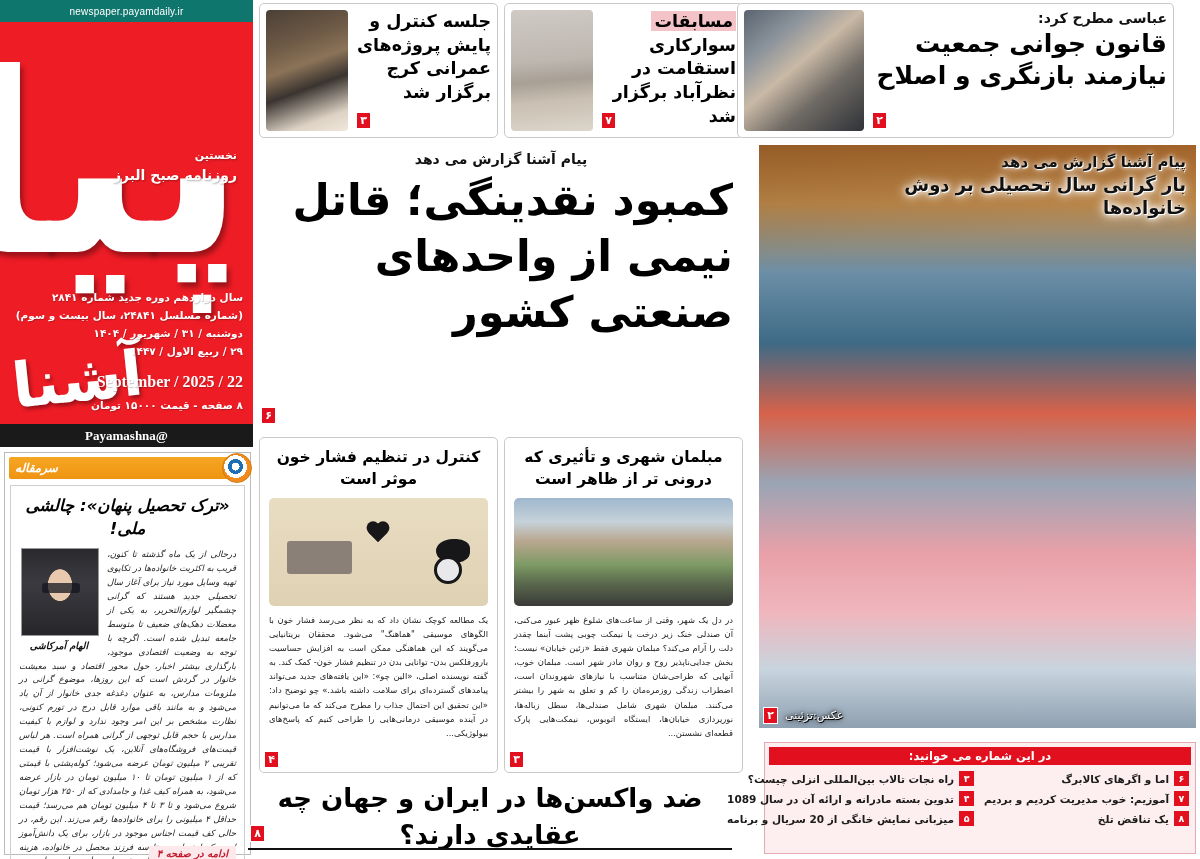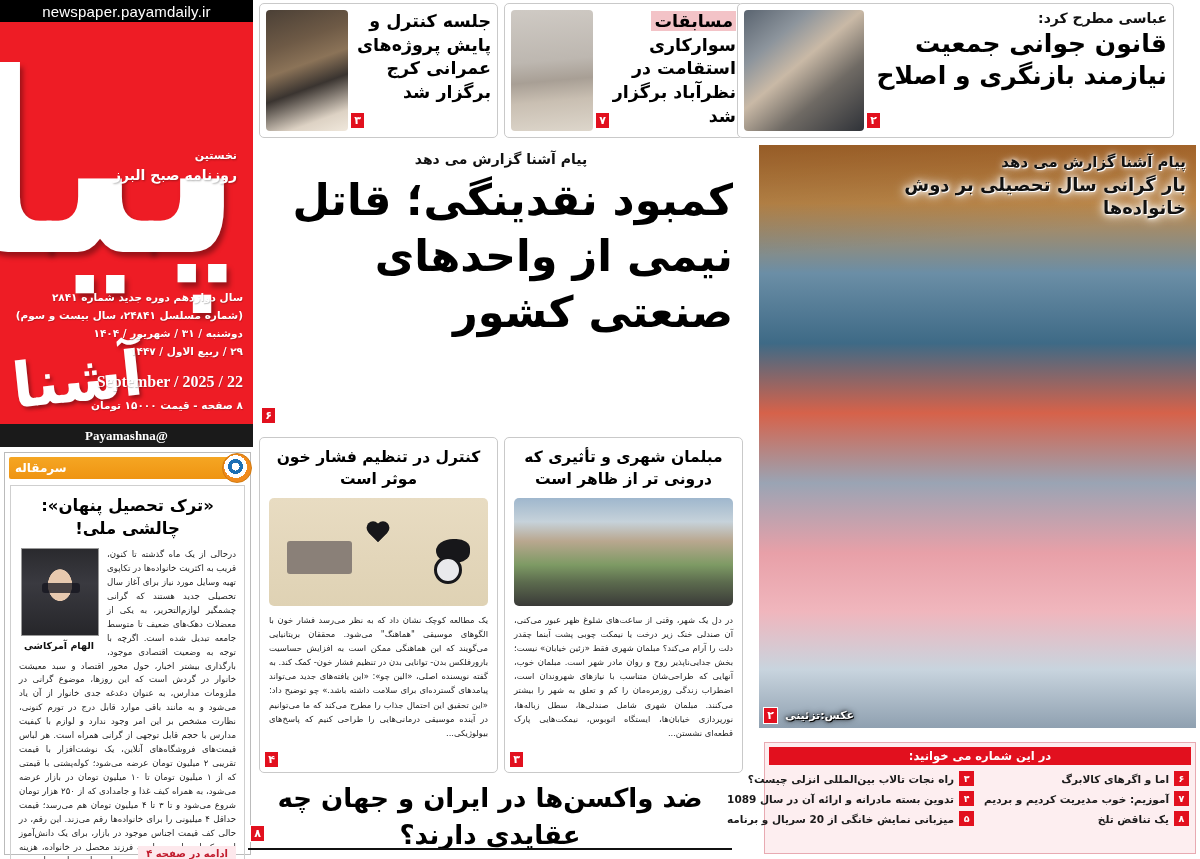--- a/index.html
+++ b/index.html
@@ -16,23 +16,23 @@
     background: #fff;
   }
 
   
   .masthead-col {
     position: absolute; left: 0; top: 0;
     width: 253px; height: 447px;
     background: #fff;
   }
   .url-bar {
-    height: 22px; background: #000000;
-    display: flex; align-items: center; justify-content: center;
-    color: #fff; font-size: 15px; letter-spacing: .2px;
+    height: 22px; background: #0f766e;
+    display: flex; align-items: center; justify-content: center;
+    color: #fff; font-size: 10px; letter-spacing: .2px;
     font-family: "Liberation Sans", sans-serif;
   }
   .masthead-red {
     position: relative;
     height: 402px; background: #ee1c25;
     overflow: hidden;
   }
   .logo-glyph {
     position: absolute; right: 8px; top: -6px;
     width: 240px; height: 330px;
@@ -75,20 +75,21 @@
     color: #fff; font-size: 13px; font-weight: bold;
     font-family: "Liberation Serif", serif;
   }
 
   
   .editorial {
     position: absolute; left: 4px; top: 452px;
     width: 247px; height: 403px;
     border: 1px solid #bbb;
     background: #fff;
+    font-style: italic;
   }
   .ed-headbar {
     position: relative;
     margin: 4px 4px 0 4px;
     height: 22px;
     background: linear-gradient(180deg,#f5a623 0%, #ef9412 100%);
     border-radius: 2px;
     display: flex; align-items: center; justify-content: flex-start;
     padding-right: 8px;
   }
@@ -146,21 +147,21 @@
   .topbox {
     position: absolute;
     border: 1px solid #c9c9c9; border-radius: 5px;
     background: #fff;
     overflow: hidden;
   }
   .tb1 { left: 259px; top: 3px; width: 239px; height: 135px; }
   .tb2 { left: 504px; top: 3px; width: 239px; height: 135px; }
   .tb3 { left: 737px; top: 3px; width: 437px; height: 135px; }
 
-  .tb-inner { display: flex; height: 100%; padding: 6px; }
+  .tb-inner { display: flex; height: 100%; padding: 6px; gap: 6px; }
   .tb-text { flex: 1; text-align: right; position: relative; }
   .tb-kicker {
     font-size: 12px; font-weight: bold; color: #111; margin-bottom: 2px;
   }
   .tb-head {
     font-size: 17.5px; font-weight: bold; line-height: 1.35; color: #000;
   }
   .tb3 .tb-head { font-size: 25px; line-height: 1.26; }
   .tb3 .tb-kicker { font-size: 14px; }
   .hl-pink { background: #f3c3c7; padding: 0 3px; }
@@ -262,21 +263,21 @@
     text-shadow: 0 0 4px #fff, 0 0 8px #fff, 1px 1px 0 #fff;
   }
   .ps-head {
     position: absolute; right: 10px; top: 28px; left: 60px;
     text-align: right; font-size: 18px; font-weight: bold;
     line-height: 1.3; color: #111;
     text-shadow: 0 0 5px #fff, 0 0 10px #fff, 0 0 14px #fff, 1px 1px 0 #fff;
   }
   .ps-credit {
     position: absolute; left: 26px; bottom: 6px;
-    color: #fff; font-size: 11px; font-weight: bold;
+    color: #fff; font-size: 11px; font-weight: normal;
     text-shadow: 0 0 3px #000, 0 0 6px #000, 1px 1px 0 #000;
   }
   .ps-pg {
     position: absolute; left: 4px; bottom: 4px;
     width: 15px; height: 17px; background: #e2101e; color: #fff;
     font-size: 11px; font-weight: bold;
     display: flex; align-items: center; justify-content: center;
     border: 1px solid #fff;
   }
 

